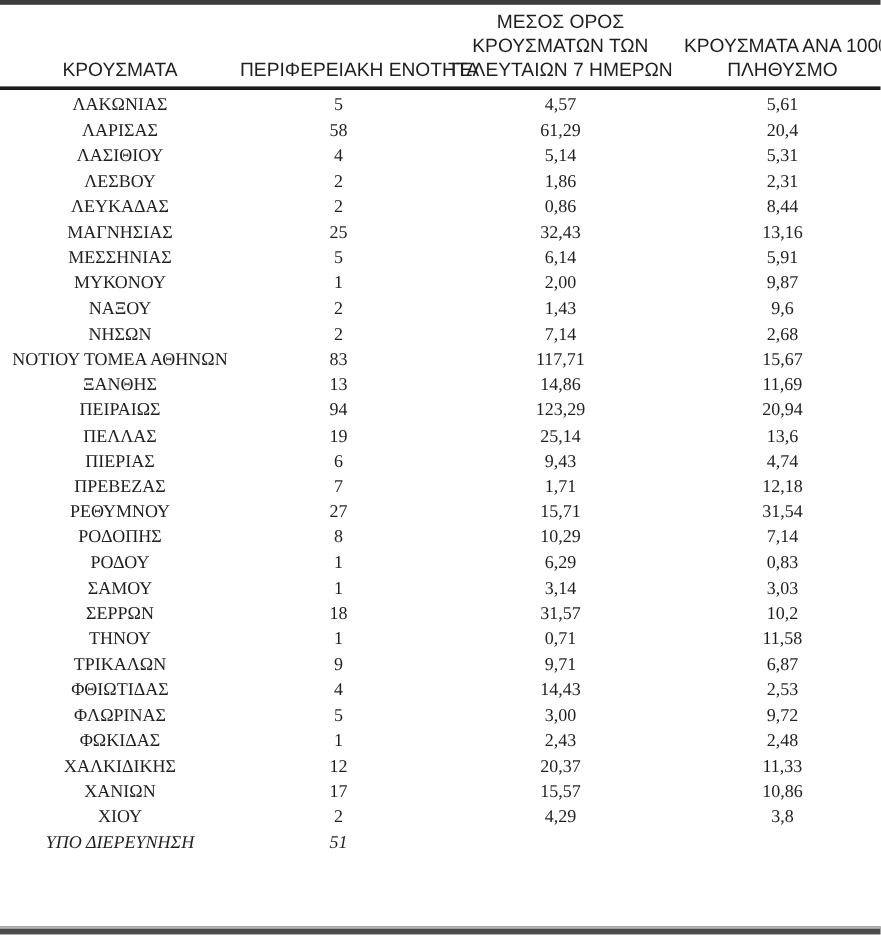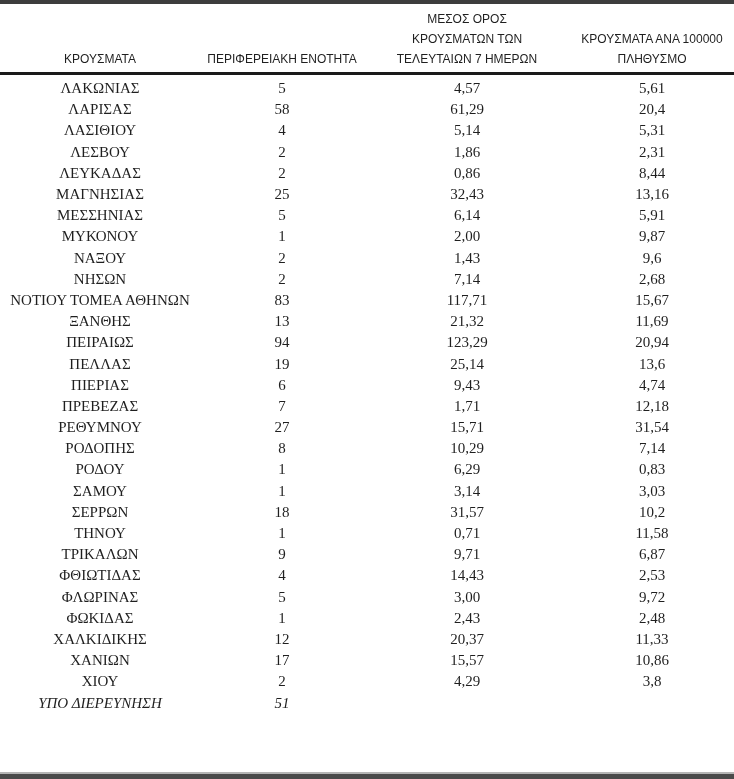--- a/index.html
+++ b/index.html
@@ -25,21 +25,21 @@
     position: absolute;
     top: 4px; left: 0;
     width: 734px;
     height: 71px;
     box-sizing: border-box;
     align-items: end;
     border-bottom: 3px solid #1a1a1a;
   }
   .th {
     text-align: center;
-    font-size: 12px;
+    font-size: 16px;
     line-height: 20px;
     padding-bottom: 3px;
     white-space: nowrap;
   }
   .tbody {
     position: absolute;
     top: 78px; left: 0;
     width: 729px;
     font-family: Liberation Serif, serif;
   }
@@ -162,21 +162,21 @@
   <div class="row">
     <div class="cell">ΝΟΤΙΟΥ ΤΟΜΕΑ ΑΘΗΝΩΝ</div>
     <div class="cell">83</div>
     <div class="cell">117,71</div>
     <div class="cell">15,67</div>
   </div>
 
   <div class="row">
     <div class="cell">ΞΑΝΘΗΣ</div>
     <div class="cell">13</div>
-    <div class="cell">21,32</div>
+    <div class="cell">14,86</div>
     <div class="cell">11,69</div>
   </div>
 
   <div class="row">
     <div class="cell">ΠΕΙΡΑΙΩΣ</div>
     <div class="cell">94</div>
     <div class="cell">123,29</div>
     <div class="cell">20,94</div>
   </div>
 

